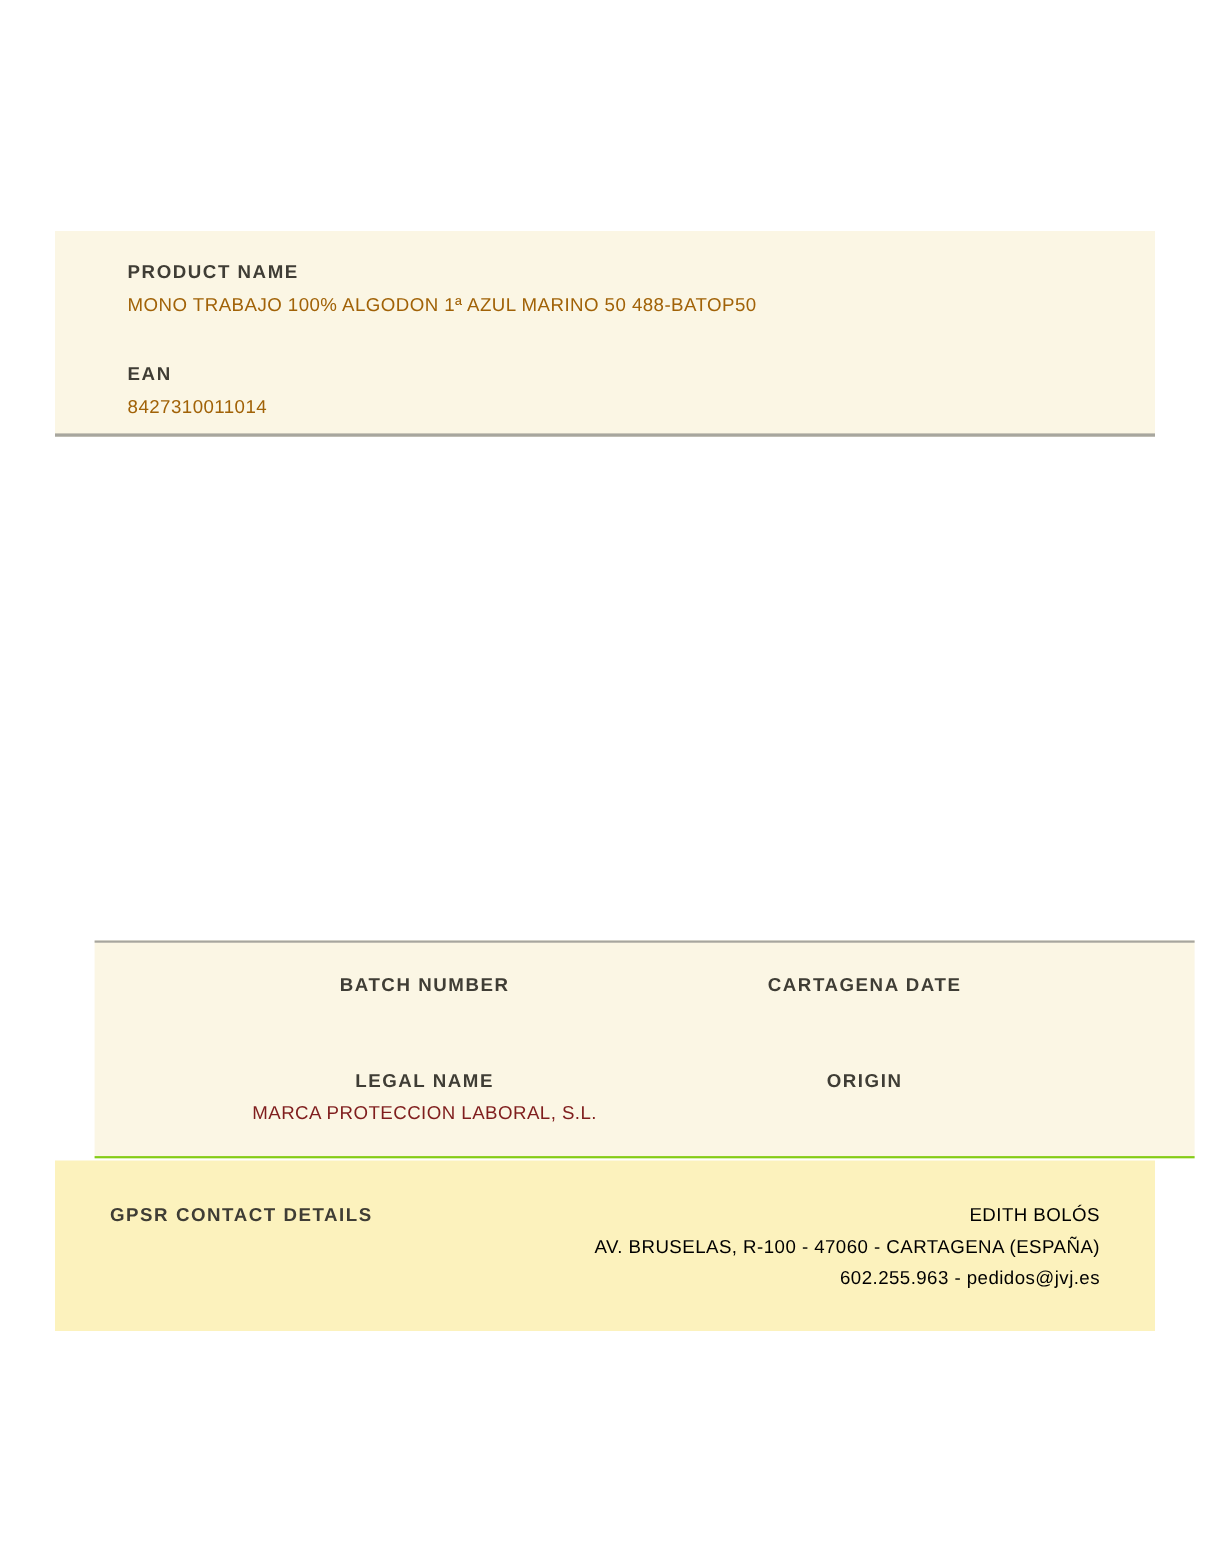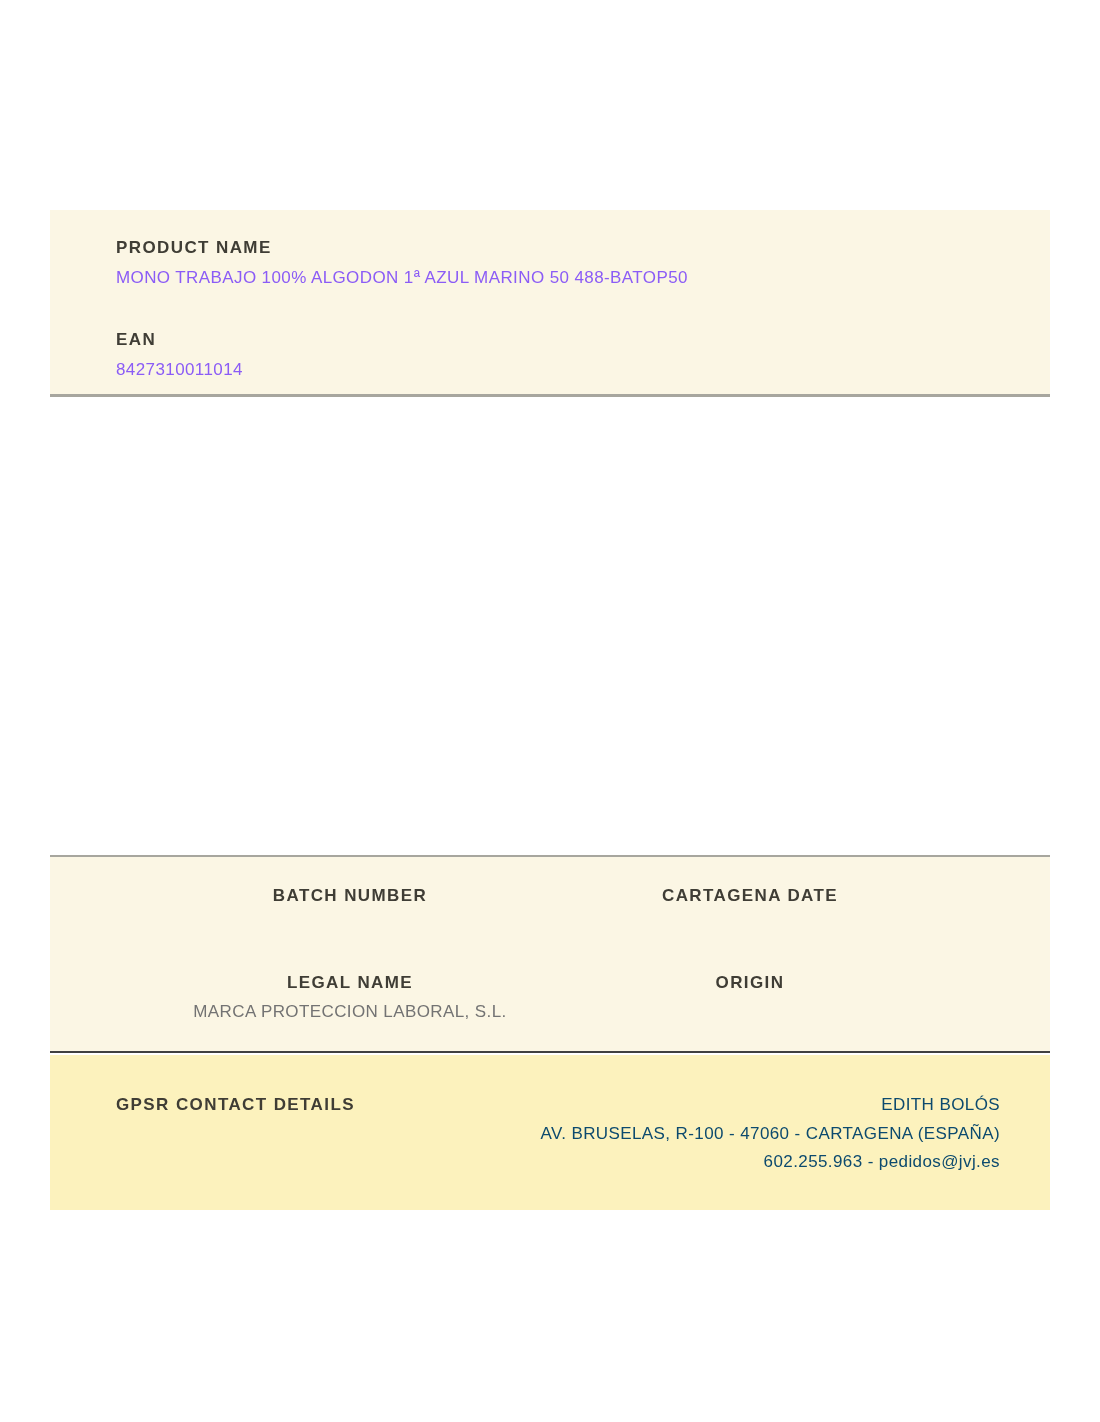--- a/index.html
+++ b/index.html
@@ -24,43 +24,44 @@
   .panel-top {
     top: 210px;
     height: 187px;
     border-bottom: 3px solid #a7a69e;
     padding: 27px 50px 0 66px;
   }
   .panel-mid {
     top: 855px;
     height: 198px;
     border-top: 2px solid #a7a69e;
-    border-bottom: 2px solid #404040;
+    border-bottom: 2px solid #84cc16;
     padding-top: 28px;
+    margin-left: 36px;
   }
   .panel-gpsr {
     top: 1055px;
     height: 155px;
     background: #fcf2bd;
     padding: 36px 50px 0 50px;
     display: flex;
     justify-content: space-between;
     align-items: flex-start;
   }
   .label {
     font-weight: bold;
     font-size: 17px;
     letter-spacing: 1.4px;
     color: #3f3d35;
     line-height: 21px;
   }
   .value {
     font-size: 17px;
     letter-spacing: 0.4px;
-    color: #8b5cf6;
+    color: #a16207;
     line-height: 21px;
     margin-top: 9px;
   }
   .field-gap {
     margin-top: 41px;
   }
   .grid {
     width: 800px;
     margin: 0 auto;
   }
@@ -70,36 +71,35 @@
   .row-gap {
     margin-top: 37px;
   }
   .cell {
     width: 50%;
     text-align: center;
   }
   .cell-value {
     font-size: 17px;
     letter-spacing: 0.4px;
-    color: #737373;
+    color: #7f1d1d;
     line-height: 21px;
     margin-top: 8px;
     min-height: 21px;
   }
   .gpsr-label {
     line-height: 28px;
-    margin-left: 16px;
   }
   .gpsr-contact {
     text-align: right;
   }
   .contact-line {
     font-size: 17px;
     letter-spacing: 0.4px;
-    color: #0c4a6e;
+    color: #000000;
     line-height: 28.5px;
   }
 </style>
 </head>
 <body>
 
 <div>
 
   <section class="panel panel-top">
     <div>

